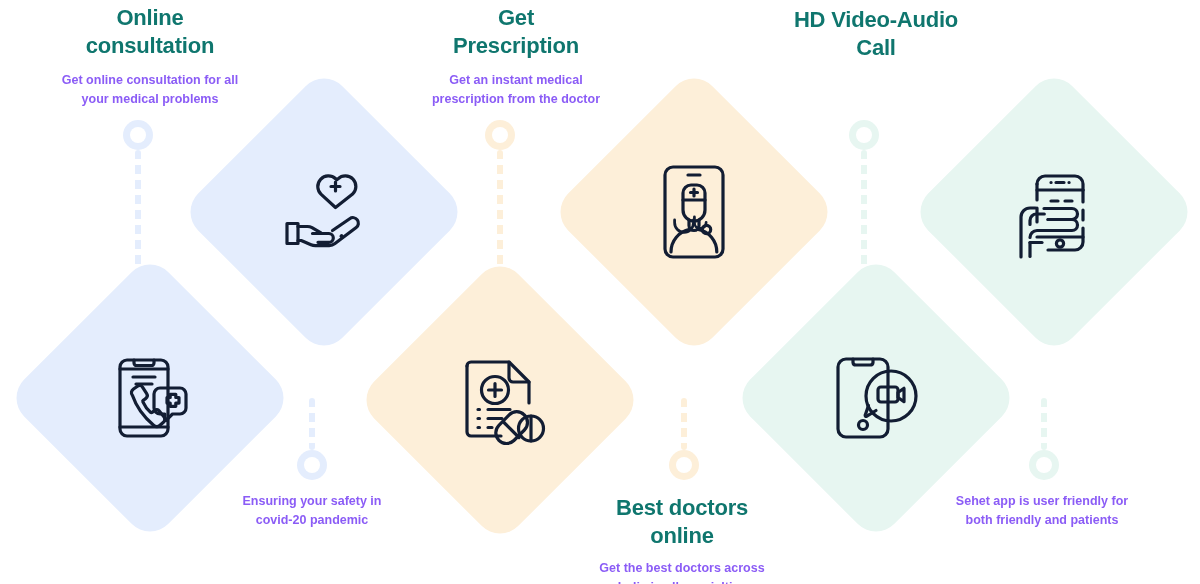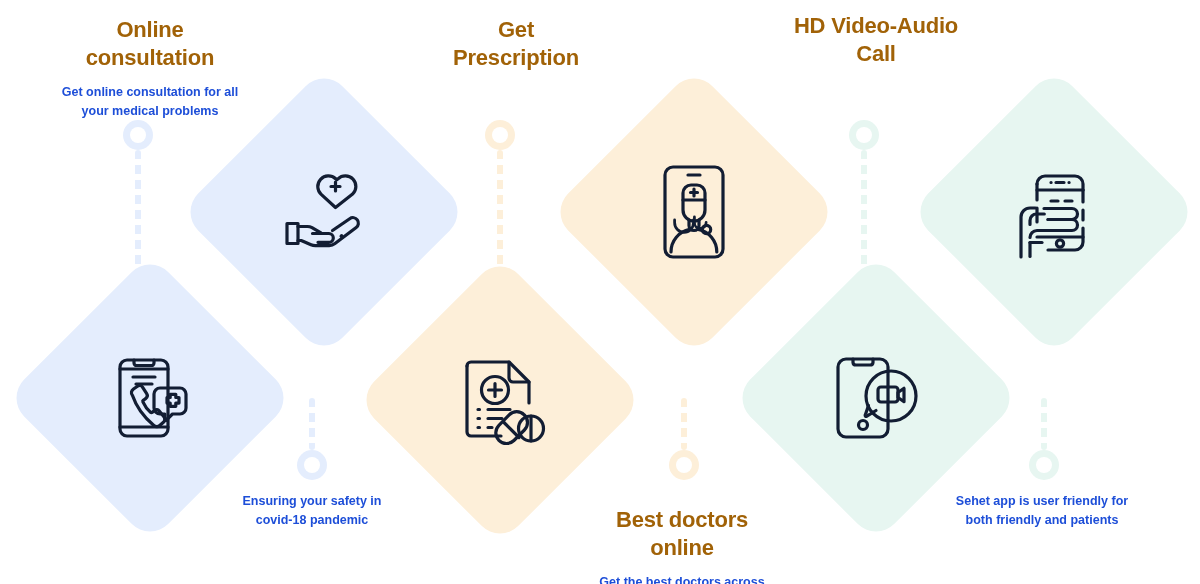--- a/index.html
+++ b/index.html
@@ -87,30 +87,30 @@
 
   
   .label-block {
     position: absolute;
     text-align: center;
   }
   .label-title {
     font-size: 22px;
     font-weight: bold;
     line-height: 1.25;
-    color: #a16207;
+    color: #0f766e;
     letter-spacing: -0.2px;
-    margin: 12px;
+    margin: 0;
     white-space: pre-line;
   }
   .label-desc {
     font-size: 12.5px;
     font-weight: bold;
     line-height: 1.5;
-    color: #1d4ed8;
+    color: #8b5cf6;
     margin: 12px 0 0 0;
     white-space: pre-line;
   }
   .label-block.below .label-desc {
     margin: 10px 0 0 0;
   }
 </style>
 </head>
 <body>
 
@@ -158,26 +158,28 @@
     </div>
   </div>
 
   <div class="connector" style="left:309px; top:398px; height:82px; color:#E4EDFD;">
     <div class="conn-line"></div>
     <div class="conn-dot"></div>
   </div>
 
   <div class="label-block below" style="left:200px; top:482px; width:224px;">
     <div class="label-desc">Ensuring your safety in
-covid-18 pandemic</div>
+covid-20 pandemic</div>
   </div>
 
   <div class="label-block" style="left:394px; top:4px; width:244px;">
     <div class="label-title">Get
 Prescription</div>
+    <div class="label-desc">Get an instant medical
+prescription from the doctor</div>
   </div>
 
   <div class="connector" style="left:497px; top:120px; height:152px; color:#FDEFD9;">
     <div class="conn-dot"></div>
     <div class="conn-line"></div>
   </div>
 
   <div class="diamond-wrap" style="left:356px; top:256px;">
     <div class="diamond" style="left:42px; top:42px; background:#FDEFD9;"></div>
     <div class="diamond-icon">
@@ -221,21 +223,21 @@
     <div class="conn-dot"></div>
   </div>
 
   <div class="label-block below" style="left:570px; top:494px; width:224px;">
     <div class="label-title">Best doctors
 online</div>
     <div class="label-desc">Get the best doctors across
 India in all specialties</div>
   </div>
 
-  <div class="label-block" style="left:752px; top:0; width:248px;">
+  <div class="label-block" style="left:752px; top:6px; width:248px;">
     <div class="label-title">HD Video-Audio
 Call</div>
   </div>
 
   <div class="connector" style="left:861px; top:120px; height:222px; color:#E7F6F1;">
     <div class="conn-dot"></div>
     <div class="conn-line"></div>
   </div>
 
   <div class="diamond-wrap" style="left:732px; top:254px;">

